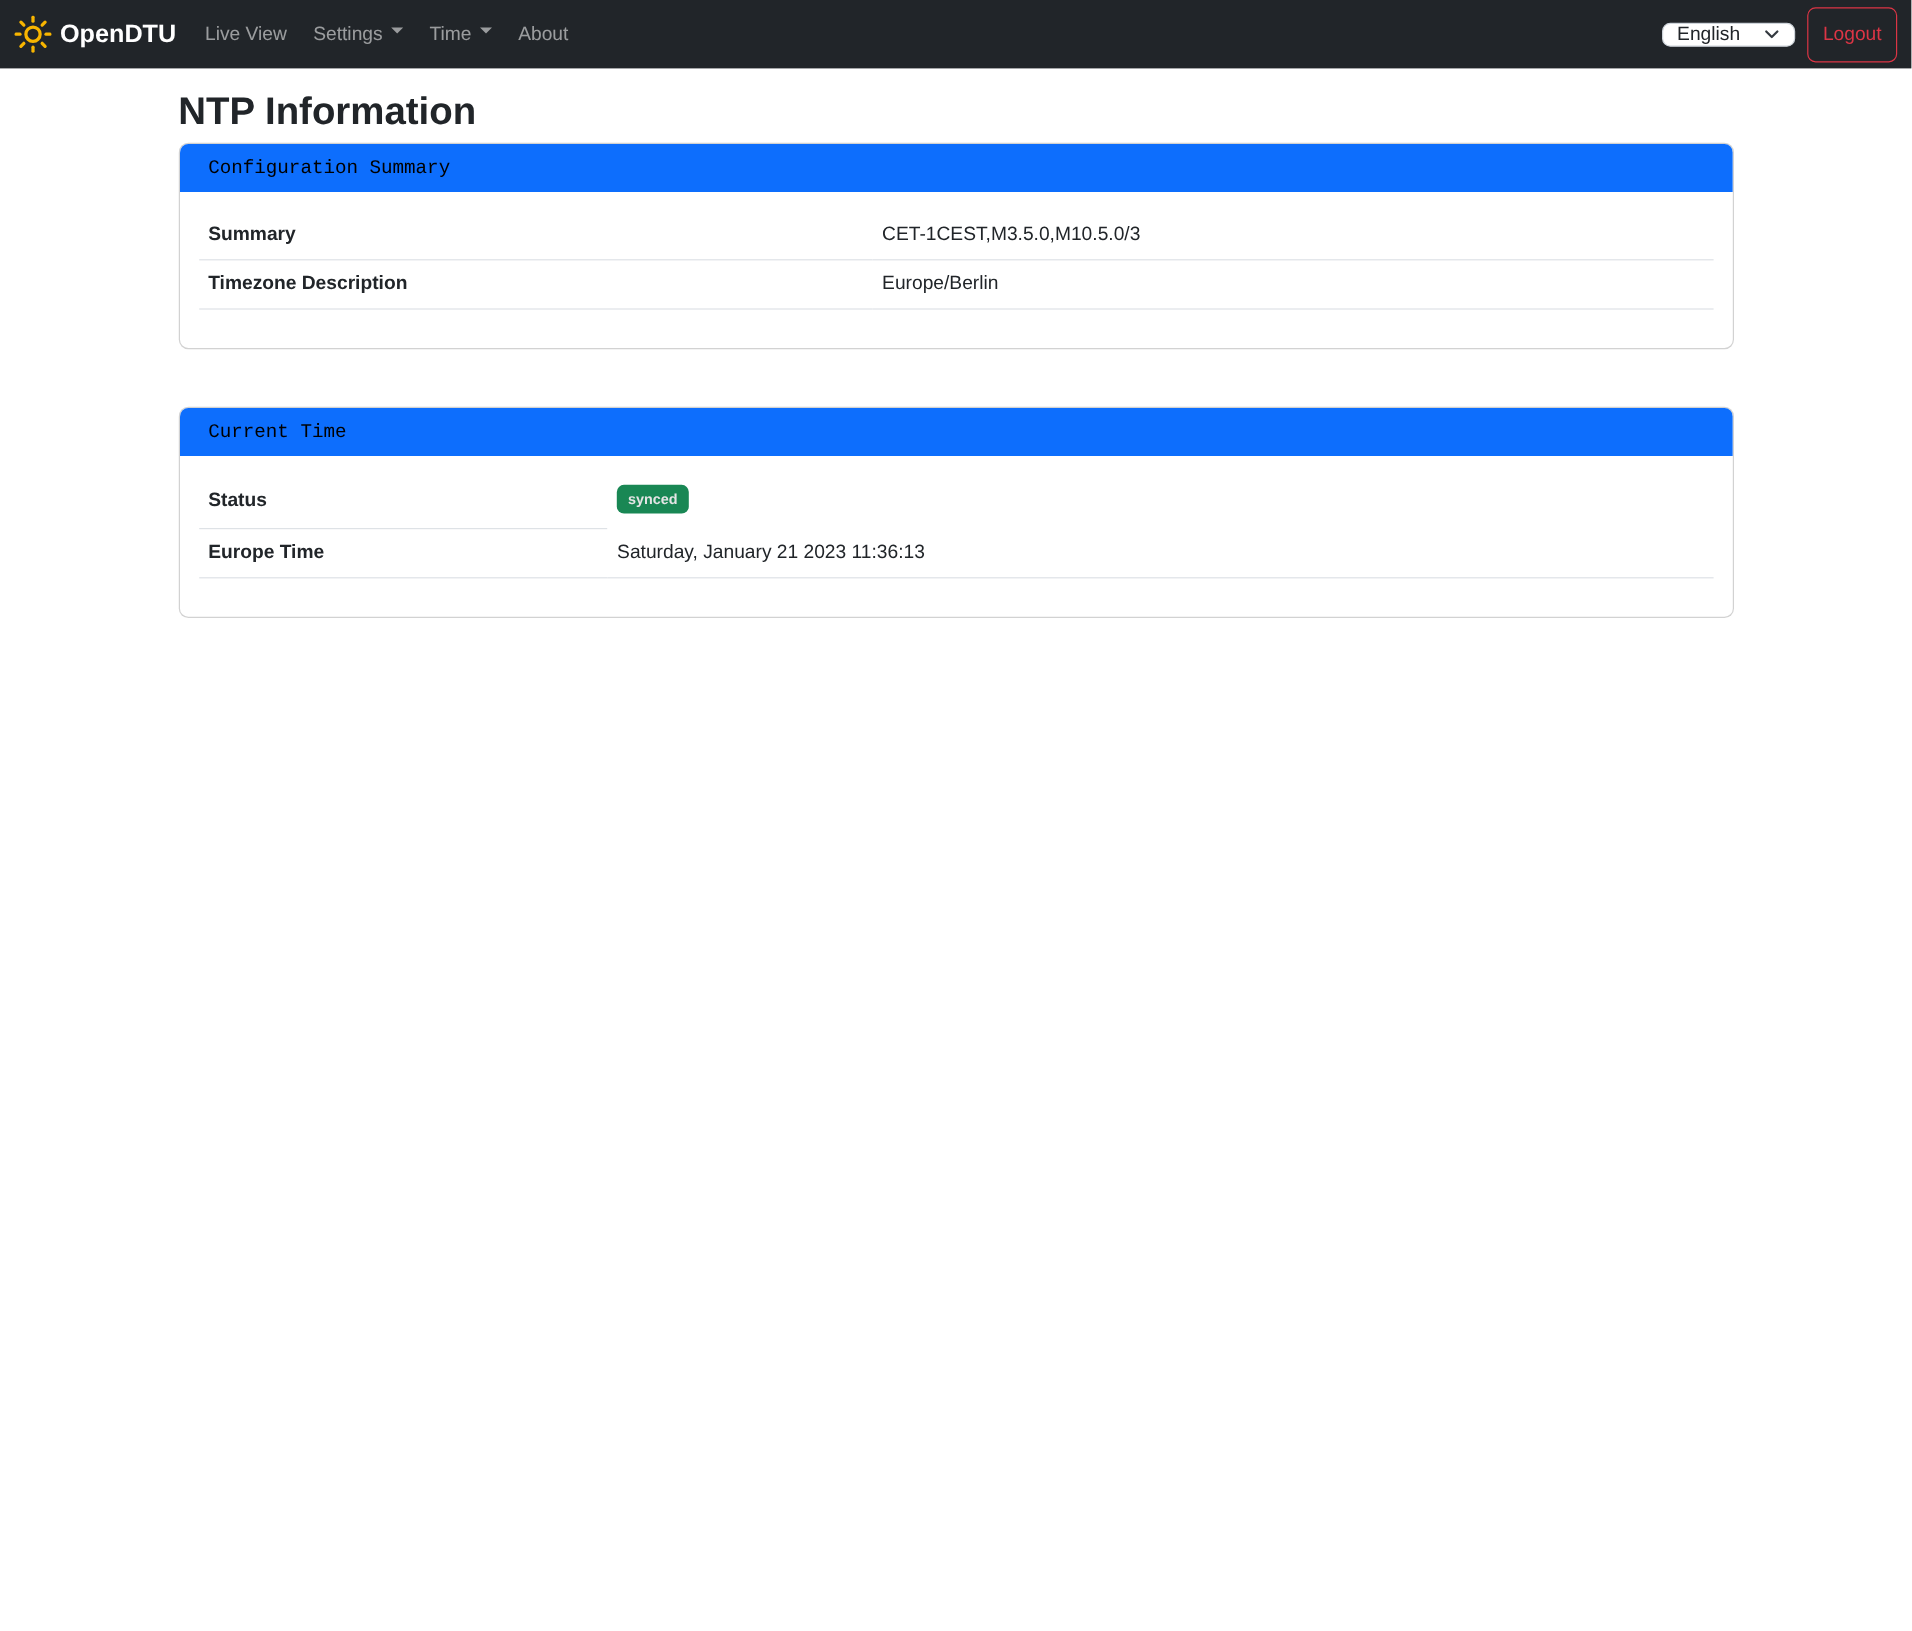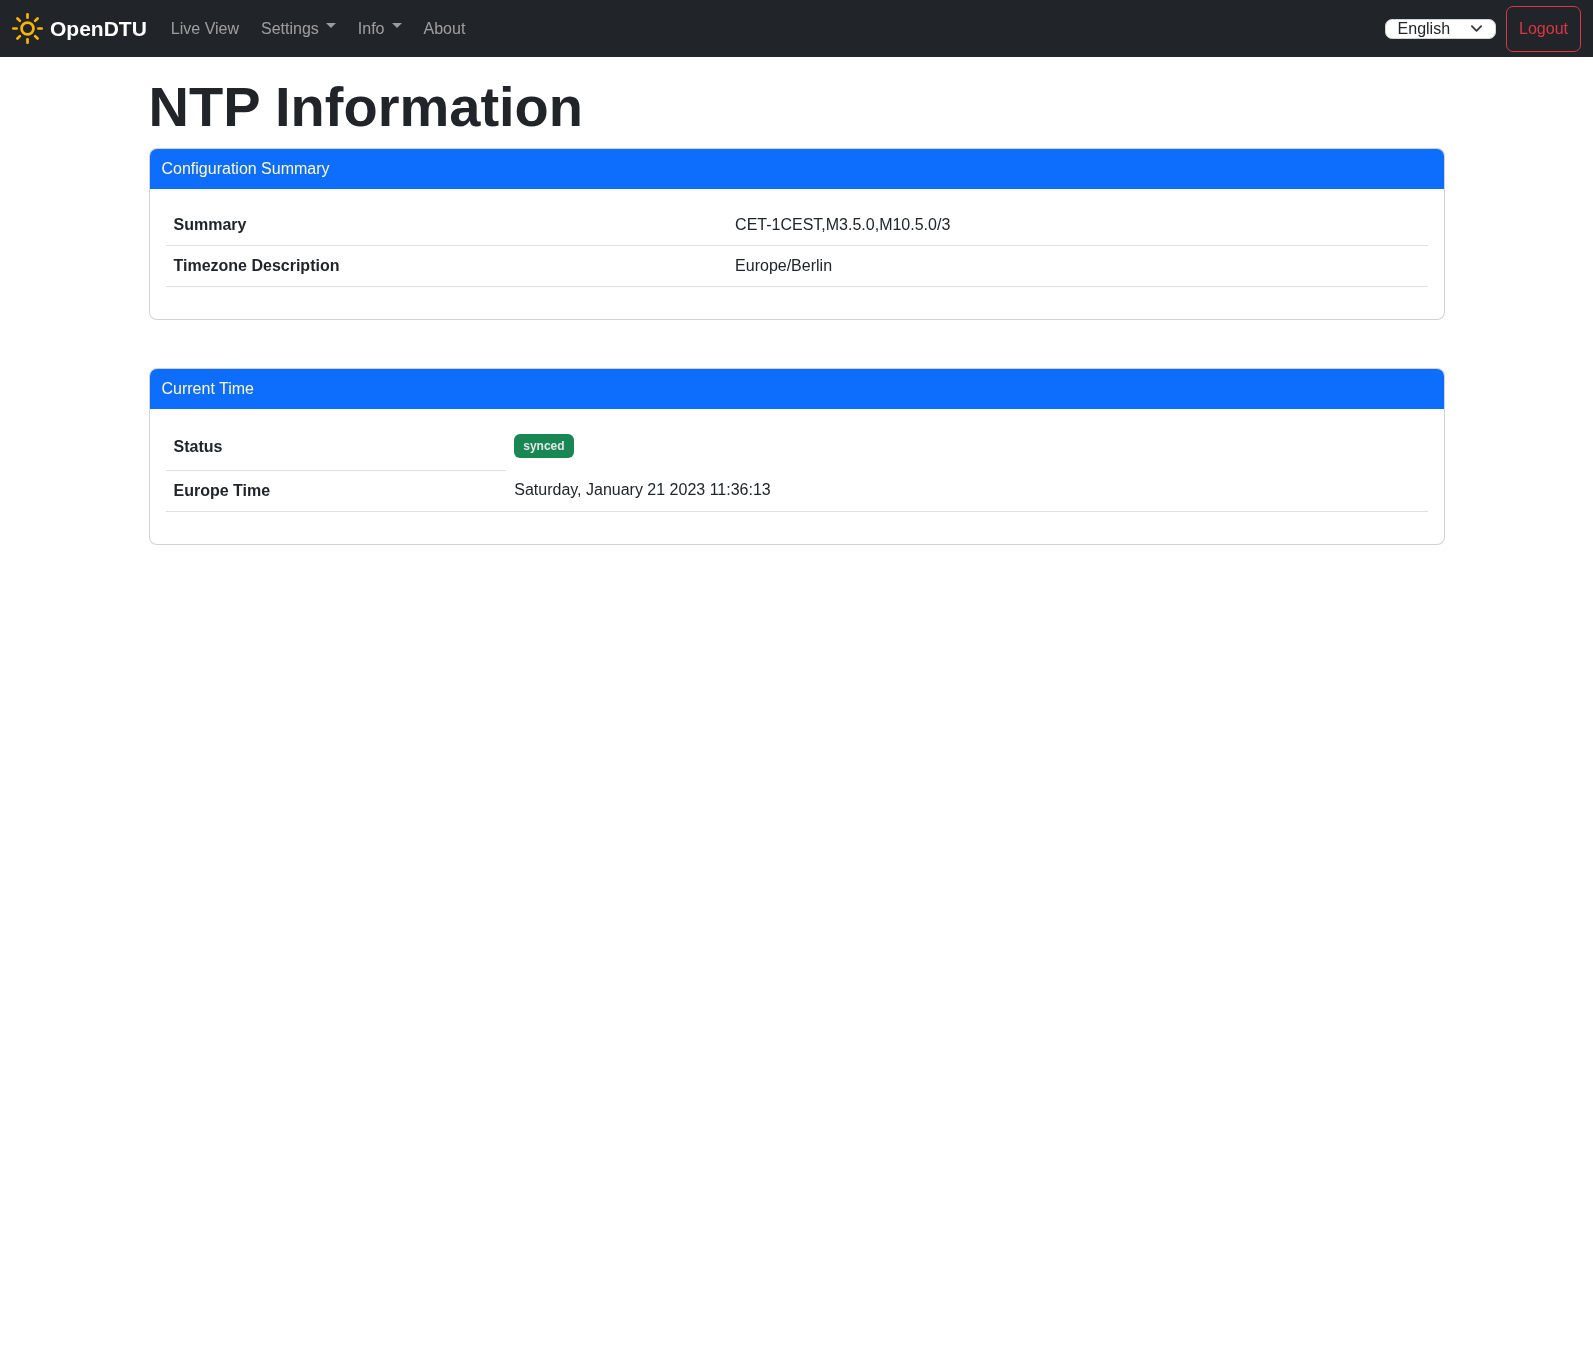--- a/index.html
+++ b/index.html
@@ -93,38 +93,39 @@
     cursor: pointer;
   }
 
   
   .container {
     width: 1296px;
     margin: 0 auto;
     padding-top: 16px;
   }
   .page-title {
-    font-size: 56px;
+    font-size: 32px;
     font-weight: 600;
     line-height: 1.2;
     margin-bottom: 8px;
     color: #212529;
   }
   .card {
     border: 1px solid rgba(0,0,0,0.175);
     border-radius: 8px;
     overflow: hidden;
     background: #fff;
   }
   .card.spaced { margin-top: 48px; }
   .card-header {
     background: var(--card-header-bg);
-    color: #fef9c3;
-    padding: 8px 12px;
+    color: #000000;
+    padding: 8px 24px;
     line-height: 24px;
+    font-family: Liberation Mono, monospace;
   }
   .card-body { padding: 16px; }
   table {
     width: 100%;
     border-collapse: collapse;
     margin-bottom: 16px;
   }
   th, td {
     text-align: left;
     padding: 8px;
@@ -172,21 +173,21 @@
   </a>
   <ul class="nav-list" id="nav-items">
       <li class="nav-item">
         <span>Live View</span>
       </li>
       <li class="nav-item">
         <span>Settings</span>
         <span class="caret"></span>
       </li>
       <li class="nav-item">
-        <span>Info</span>
+        <span>Time</span>
         <span class="caret"></span>
       </li>
       <li class="nav-item">
         <span>About</span>
       </li>
     </ul>
   <div class="nav-right">
     <div class="lang-select">
       <span>English</span>
       <span style="display:flex;">

